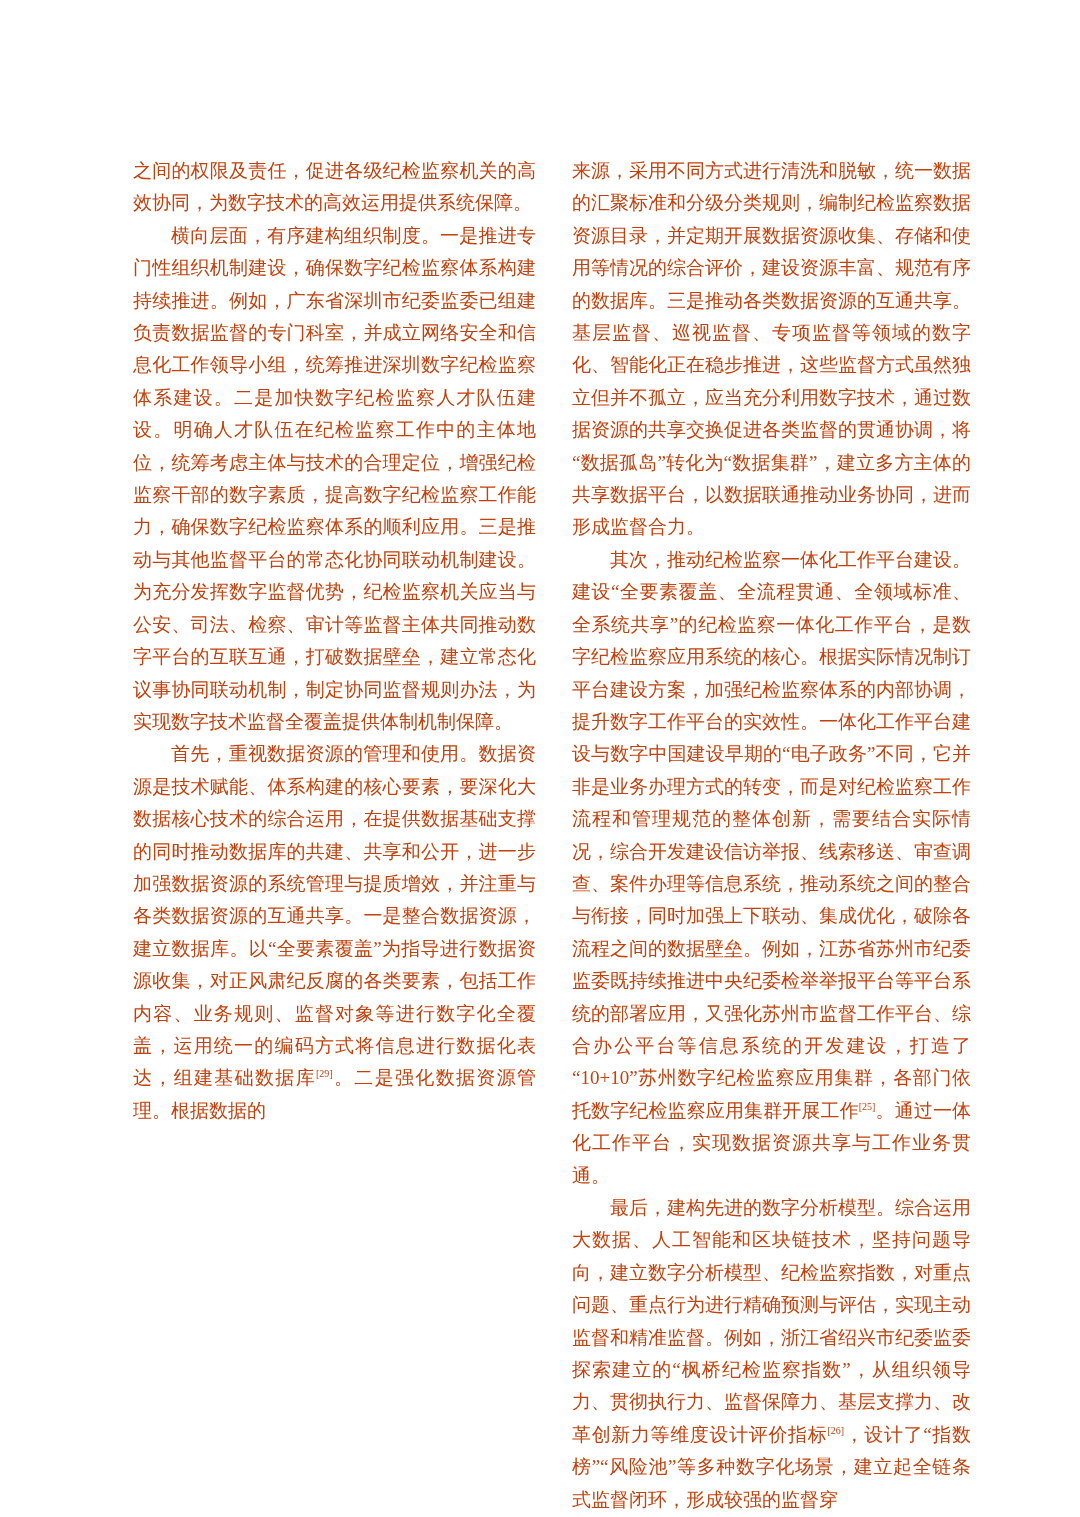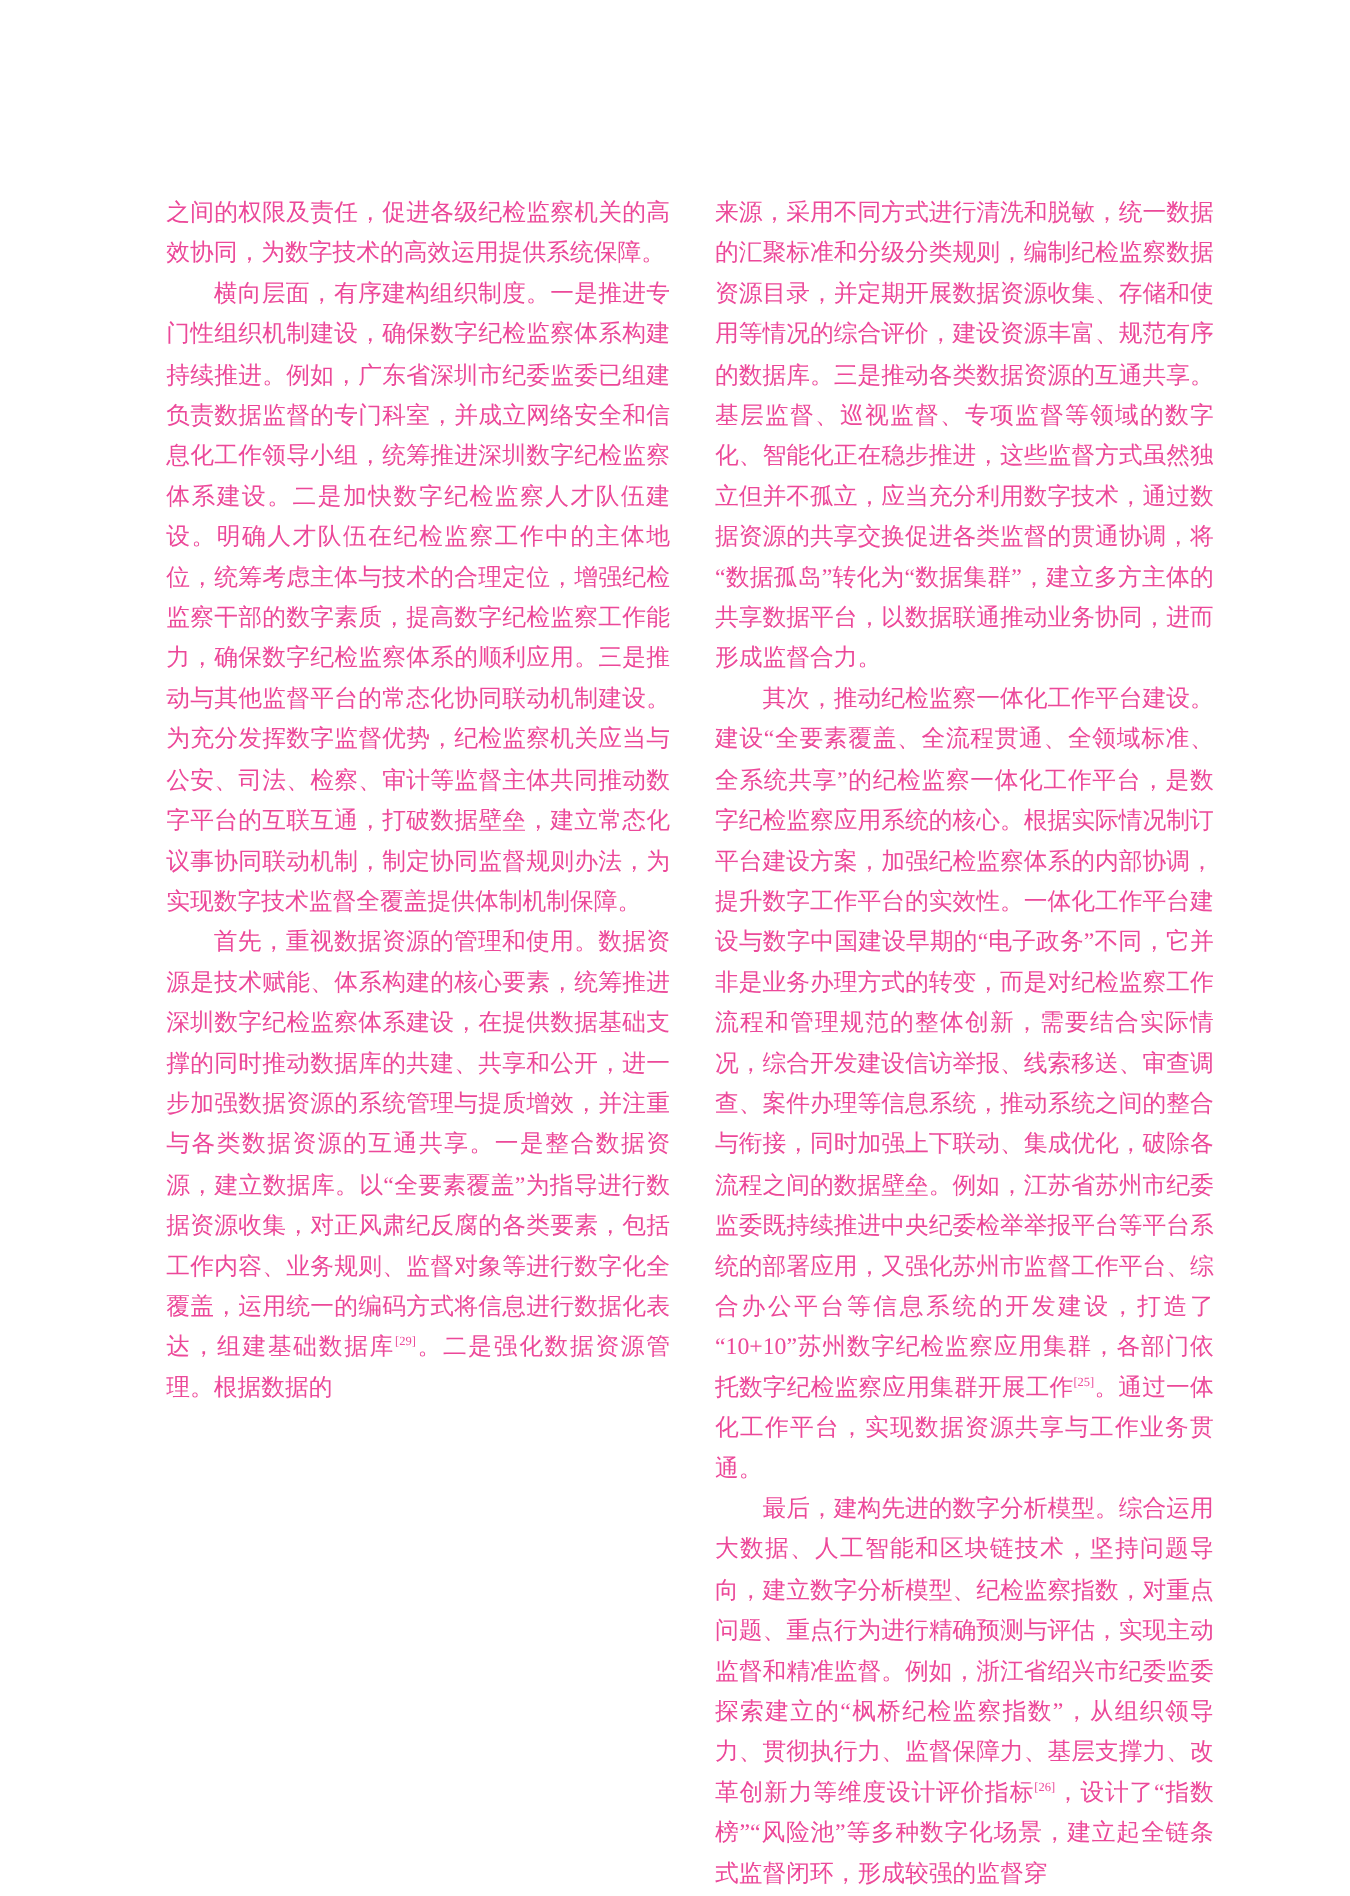--- a/index.html
+++ b/index.html
@@ -25,21 +25,21 @@
     width: 403px;
   }
   .column.right {
     width: 399px;
   }
   p.para {
     margin: 0;
     font-family: "Liberation Serif", "DejaVu Serif", serif;
     font-size: 19px;
     line-height: 32.4px;
-    color: #ec4899;
+    color: #c2410c;
     text-align: justify;
     text-justify: inter-ideograph;
   }
   p.para.indent {
     text-indent: 2em;
   }
   p.para.heading {
     font-style: italic;
   }
   sup.fnref {
@@ -49,21 +49,21 @@
   }
 </style>
 </head>
 <body>
 
 <div class="page" style="background: rgb(255, 255, 255); color: rgb(53, 53, 53);">
   <div class="content">
     <div class="column left" id="col-left">
         <p class="para"><span>之间的权限及责任，促进各级纪检监察机关的高效协同，为数字技术的高效运用提供系统保障。</span></p>
         <p class="para indent"><span>横向层面，有序建构组织制度。一是推进专门性组织机制建设，确保数字纪检监察体系构建持续推进。例如，广东省深圳市纪委监委已组建负责数据监督的专门科室，并成立网络安全和信息化工作领导小组，统筹推进深圳数字纪检监察体系建设。二是加快数字纪检监察人才队伍建设。明确人才队伍在纪检监察工作中的主体地位，统筹考虑主体与技术的合理定位，增强纪检监察干部的数字素质，提高数字纪检监察工作能力，确保数字纪检监察体系的顺利应用。三是推动与其他监督平台的常态化协同联动机制建设。为充分发挥数字监督优势，纪检监察机关应当与公安、司法、检察、审计等监督主体共同推动数字平台的互联互通，打破数据壁垒，建立常态化议事协同联动机制，制定协同监督规则办法，为实现数字技术监督全覆盖提供体制机制保障。</span></p>
-        <p class="para indent"><span>首先，重视数据资源的管理和使用。数据资源是技术赋能、体系构建的核心要素，统筹推进深圳数字纪检监察体系建设，在提供数据基础支撑的同时推动数据库的共建、共享和公开，进一步加强数据资源的系统管理与提质增效，并注重与各类数据资源的互通共享。一是整合数据资源，建立数据库。以“全要素覆盖”为指导进行数据资源收集，对正风肃纪反腐的各类要素，包括工作内容、业务规则、监督对象等进行数字化全覆盖，运用统一的编码方式将信息进行数据化表达，组建基础数据库</span><sup class="fnref">[29]</sup><span>。二是强化数据资源管理。根据数据的</span></p>
+        <p class="para indent"><span>首先，重视数据资源的管理和使用。数据资源是技术赋能、体系构建的核心要素，要深化大数据核心技术的综合运用，在提供数据基础支撑的同时推动数据库的共建、共享和公开，进一步加强数据资源的系统管理与提质增效，并注重与各类数据资源的互通共享。一是整合数据资源，建立数据库。以“全要素覆盖”为指导进行数据资源收集，对正风肃纪反腐的各类要素，包括工作内容、业务规则、监督对象等进行数字化全覆盖，运用统一的编码方式将信息进行数据化表达，组建基础数据库</span><sup class="fnref">[29]</sup><span>。二是强化数据资源管理。根据数据的</span></p>
       </div>
     <div class="column right" id="col-right">
         <p class="para"><span>来源，采用不同方式进行清洗和脱敏，统一数据的汇聚标准和分级分类规则，编制纪检监察数据资源目录，并定期开展数据资源收集、存储和使用等情况的综合评价，建设资源丰富、规范有序的数据库。三是推动各类数据资源的互通共享。基层监督、巡视监督、专项监督等领域的数字化、智能化正在稳步推进，这些监督方式虽然独立但并不孤立，应当充分利用数字技术，通过数据资源的共享交换促进各类监督的贯通协调，将“数据孤岛”转化为“数据集群”，建立多方主体的共享数据平台，以数据联通推动业务协同，进而形成监督合力。</span></p>
         <p class="para indent"><span>其次，推动纪检监察一体化工作平台建设。建设“全要素覆盖、全流程贯通、全领域标准、全系统共享”的纪检监察一体化工作平台，是数字纪检监察应用系统的核心。根据实际情况制订平台建设方案，加强纪检监察体系的内部协调，提升数字工作平台的实效性。一体化工作平台建设与数字中国建设早期的“电子政务”不同，它并非是业务办理方式的转变，而是对纪检监察工作流程和管理规范的整体创新，需要结合实际情况，综合开发建设信访举报、线索移送、审查调查、案件办理等信息系统，推动系统之间的整合与衔接，同时加强上下联动、集成优化，破除各流程之间的数据壁垒。例如，江苏省苏州市纪委监委既持续推进中央纪委检举举报平台等平台系统的部署应用，又强化苏州市监督工作平台、综合办公平台等信息系统的开发建设，打造了“10+10”苏州数字纪检监察应用集群，各部门依托数字纪检监察应用集群开展工作</span><sup class="fnref">[25]</sup><span>。通过一体化工作平台，实现数据资源共享与工作业务贯通。</span></p>
         <p class="para indent"><span>最后，建构先进的数字分析模型。综合运用大数据、人工智能和区块链技术，坚持问题导向，建立数字分析模型、纪检监察指数，对重点问题、重点行为进行精确预测与评估，实现主动监督和精准监督。例如，浙江省绍兴市纪委监委探索建立的“枫桥纪检监察指数”，从组织领导力、贯彻执行力、监督保障力、基层支撑力、改革创新力等维度设计评价指标</span><sup class="fnref">[26]</sup><span>，设计了“指数榜”“风险池”等多种数字化场景，建立起全链条式监督闭环，形成较强的监督穿</span></p>
       </div>
   </div>
 </div>
 
 </body></html>

